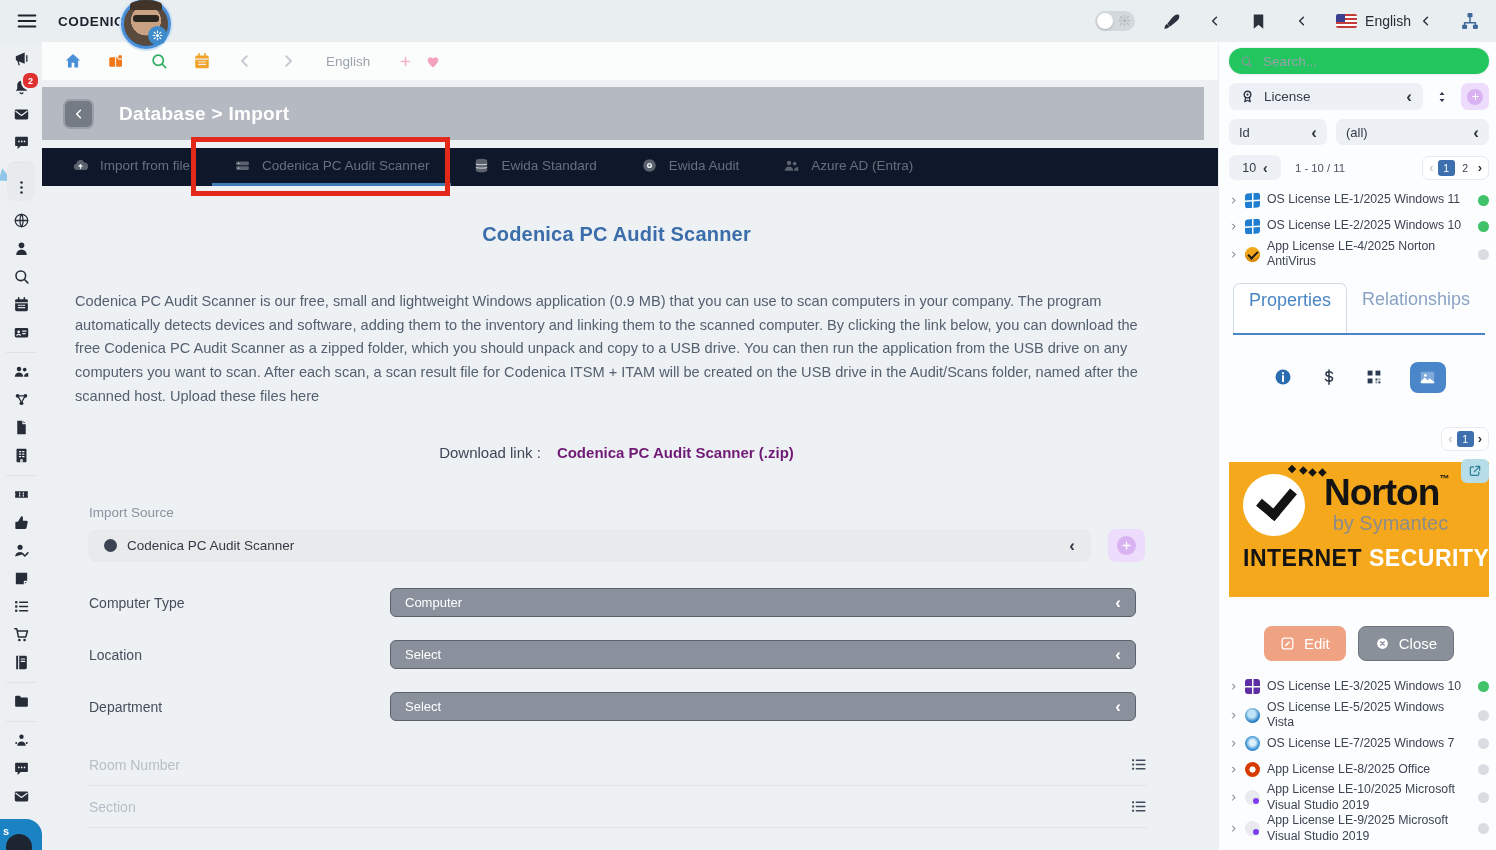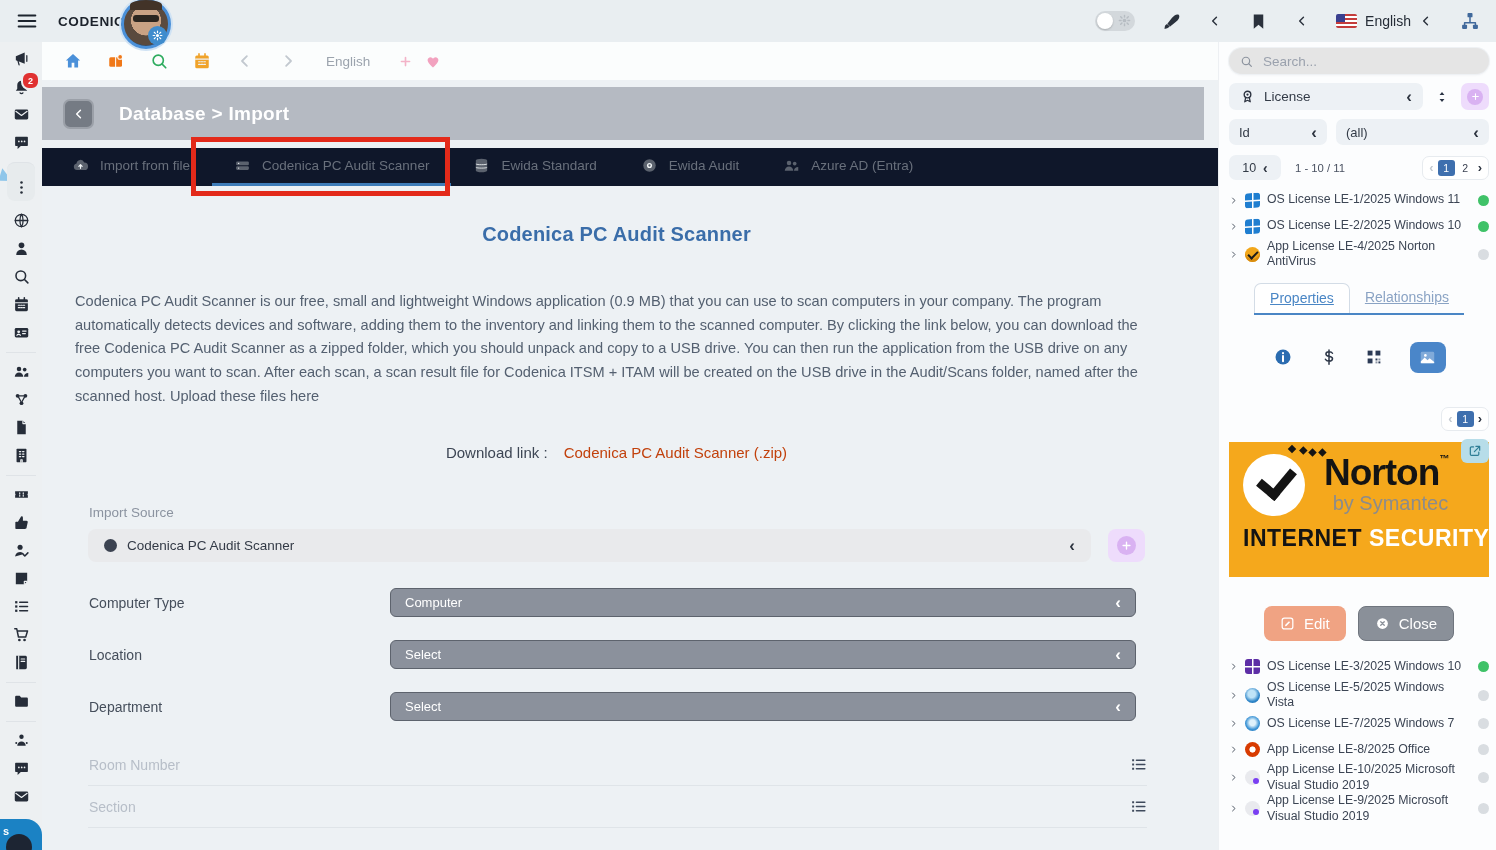--- a/index.html
+++ b/index.html
@@ -59,42 +59,42 @@
   .tabs{height:38px;background:#0f172a;margin-top:8px;display:flex;align-items:stretch;padding-left:8px;text-align:right;}
   .tab{display:flex;align-items:center;gap:11px;padding:0 22px;color:#69707c;font-size:13.5px;border-bottom:3px solid transparent;box-sizing:border-box;cursor:pointer;white-space:nowrap;}
   .tab .ic{width:17px;height:17px;color:#5b626e;}
   .tab.active{border-bottom-color:#3e7cb8;}
   
   .content{flex:1;padding:0 60px 0 33px;position:relative;}
   .c-title{margin-top:37px;text-align:center;color:#3a6da9;font-size:20px;font-weight:bold;letter-spacing:.2px;}
   .c-desc{margin-top:44px;color:#546070;font-size:14.6px;line-height:1.62;}
   .dl-row{margin-top:36px;display:flex;justify-content:center;align-items:center;gap:16px;font-size:15px;}
   .dl-label{color:#3d4654;}
-  .dl-link{color:#c2410c;font-weight:normal;cursor:pointer;}
+  .dl-link{color:#701a75;font-weight:bold;cursor:pointer;}
   .src-label{margin:44px 0 0 14px;color:#8b93a0;font-size:13.5px;}
   .src-row{margin-top:9px;margin-left:13px;display:flex;align-items:center;gap:17px;}
   .src-select{width:1003px;height:33px;background:#e9eaec;border-radius:8px;display:flex;align-items:center;gap:10px;padding:0 16px;box-sizing:border-box;font-size:13.5px;color:#333a46;cursor:pointer;}
   .src-dot{width:13px;height:13px;border-radius:50%;background:#3c4351;flex:none;}
   .chev{margin-left:auto;font-size:17px;line-height:1;color:#2d3440;font-weight:bold;}
   .add-btn{width:37px;height:33px;border-radius:8px;background:#eedcfc;display:flex;align-items:center;justify-content:center;cursor:pointer;}
   .add-inner{width:19px;height:19px;border-radius:50%;background:#d9b2f2;color:#fff;display:flex;align-items:center;justify-content:center;}
   .add-inner .ic{width:11px;height:11px;}
   .fields{margin-top:26px;margin-left:14px;}
   .frow{display:flex;align-items:center;margin-bottom:23px;}
   .flabel{width:301px;color:#454e5b;font-size:14px;}
   .fselect{width:746px;height:29px;background:#8b919c;border:1px solid #5d636d;border-radius:6px;color:#fff;font-size:13px;display:flex;align-items:center;padding:0 14px;box-sizing:border-box;cursor:pointer;}
   .fselect .chev{color:#fff;}
   .urows{margin-left:13px;width:1059px;}
   .urow{display:flex;align-items:center;border-bottom:1px solid #dfe4e8;height:41px;}
   .uinput{flex:1;border:none;outline:none;background:transparent;font-size:14px;color:#3c4554;padding:0 0 0 1px;font-family:inherit;}
   .uinput::placeholder{color:#b7bec8;}
   .ulist{width:17px;height:17px;color:#3f4a5c;cursor:pointer;}
   
   .rpanel{width:278px;background:#fcfdfe;border-left:1px solid #edf0f3;padding:6px 7px 0 10px;box-sizing:border-box;display:flex;flex-direction:column;flex:none;}
-  .search{height:26px;border-radius:14px;background:#e5e5e5;box-shadow:0 0 0 1px #eef1f4,0 1px 3px rgba(30,40,60,.06);display:flex;align-items:center;gap:8px;padding:0 11px;margin-bottom:9px;}
+  .search{height:26px;border-radius:14px;background:#22c55e;box-shadow:0 0 0 1px #eef1f4,0 1px 3px rgba(30,40,60,.06);display:flex;align-items:center;gap:8px;padding:0 11px;margin-bottom:9px;}
   .search .ic{width:13px;height:13px;color:#8d949f;}
   .search input{border:none;outline:none;background:transparent;font-size:13.5px;color:#3c4554;width:100%;font-family:inherit;}
   .search input::placeholder{color:#9aa1ad;}
   .lic-row{display:flex;align-items:flex-start;gap:6px;margin-bottom:9px;}
   .lic-select{flex:1;height:27px;background:#edf1f5;border-radius:7px;display:flex;align-items:center;gap:9px;padding:0 11px;font-size:13.5px;color:#2f3examples;color:#333b47;cursor:pointer;}
   .lic-select .ic{width:15px;height:15px;color:#2c3340;}
   .sort-btn{width:26px;height:27px;display:flex;align-items:center;justify-content:center;color:#2b3445;cursor:pointer;}
   .sort-btn .ic{width:14px;height:14px;}
   .add2{width:28px;height:27px;border-radius:7px;background:#eedcfc;display:flex;align-items:center;justify-content:center;cursor:pointer;}
   .add2 .add-inner{width:16px;height:16px;}
@@ -127,21 +127,21 @@
   .li-icon.win-purple{background:
       linear-gradient(#fff,#fff) 50% 0/1.5px 100% no-repeat,
       linear-gradient(#fff,#fff) 0 50%/100% 1.5px no-repeat,#5d2ea6;}
   .li-icon.vista{border-radius:50%;background:radial-gradient(circle at 45% 40%,#bfe3f7 0 30%,#2f86c9 62%,#175f9e);}
   .li-icon.win7{border-radius:50%;background:radial-gradient(circle at 50% 45%,#dff1fb 0 26%,#3e95d6 60%,#1a6bb0);}
   .li-icon.office{border-radius:50%;background:radial-gradient(circle at 50% 50%,#fff 0 26%,#d83b01 32%);}
   .li-icon.vs{border-radius:50%;background:#e9eaee;position:relative;}
   .li-icon.vs::after{content:"";position:absolute;right:1px;bottom:1px;width:6px;height:6px;border-radius:50%;background:#7a3ff2;}
   .ptabs-wrap{margin-top:13px;display:flex;justify-content:center;}
   .ptabs{display:flex;border-bottom:2px solid #4a86c5;}
-  .ptab{padding:6px 15px 7px;font-size:14px;cursor:pointer;text-decoration:underline;}
+  .ptab{padding:6px 15px 22px;font-size:18px;cursor:pointer;}
   .ptab.active{color:#4a86c5;background:#fff;border:1px solid #d3dce6;border-bottom:none;border-radius:7px 7px 0 0;}
   .ptab.idle{color:#8aa3c4;}
   .itools{margin-top:27px;display:flex;align-items:center;justify-content:center;gap:27px;}
   .it-info{width:20px;height:20px;color:#2b6cb0;cursor:pointer;}
   .it-dollar{width:18px;height:18px;color:#2d3748;cursor:pointer;}
   .it-qr{width:18px;height:18px;color:#2b3a55;cursor:pointer;}
   .img-btn{width:36px;height:31px;border-radius:8px;background:#4a86c9;display:flex;align-items:center;justify-content:center;cursor:pointer;}
   .img-btn .ic{width:17px;height:17px;color:#fff;}
   .ipager{margin-top:34px;display:flex;justify-content:center;}
   .ad{margin-top:11px;position:relative;height:135px;background:#f5a81c;padding:12px 10px 0 14px;box-sizing:border-box;}

